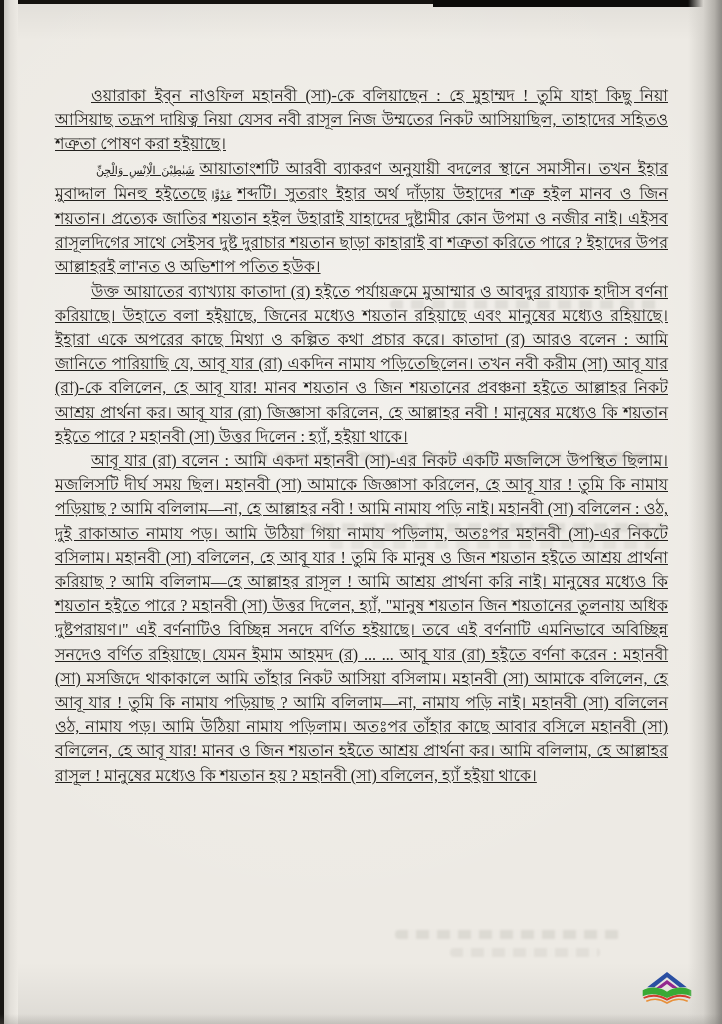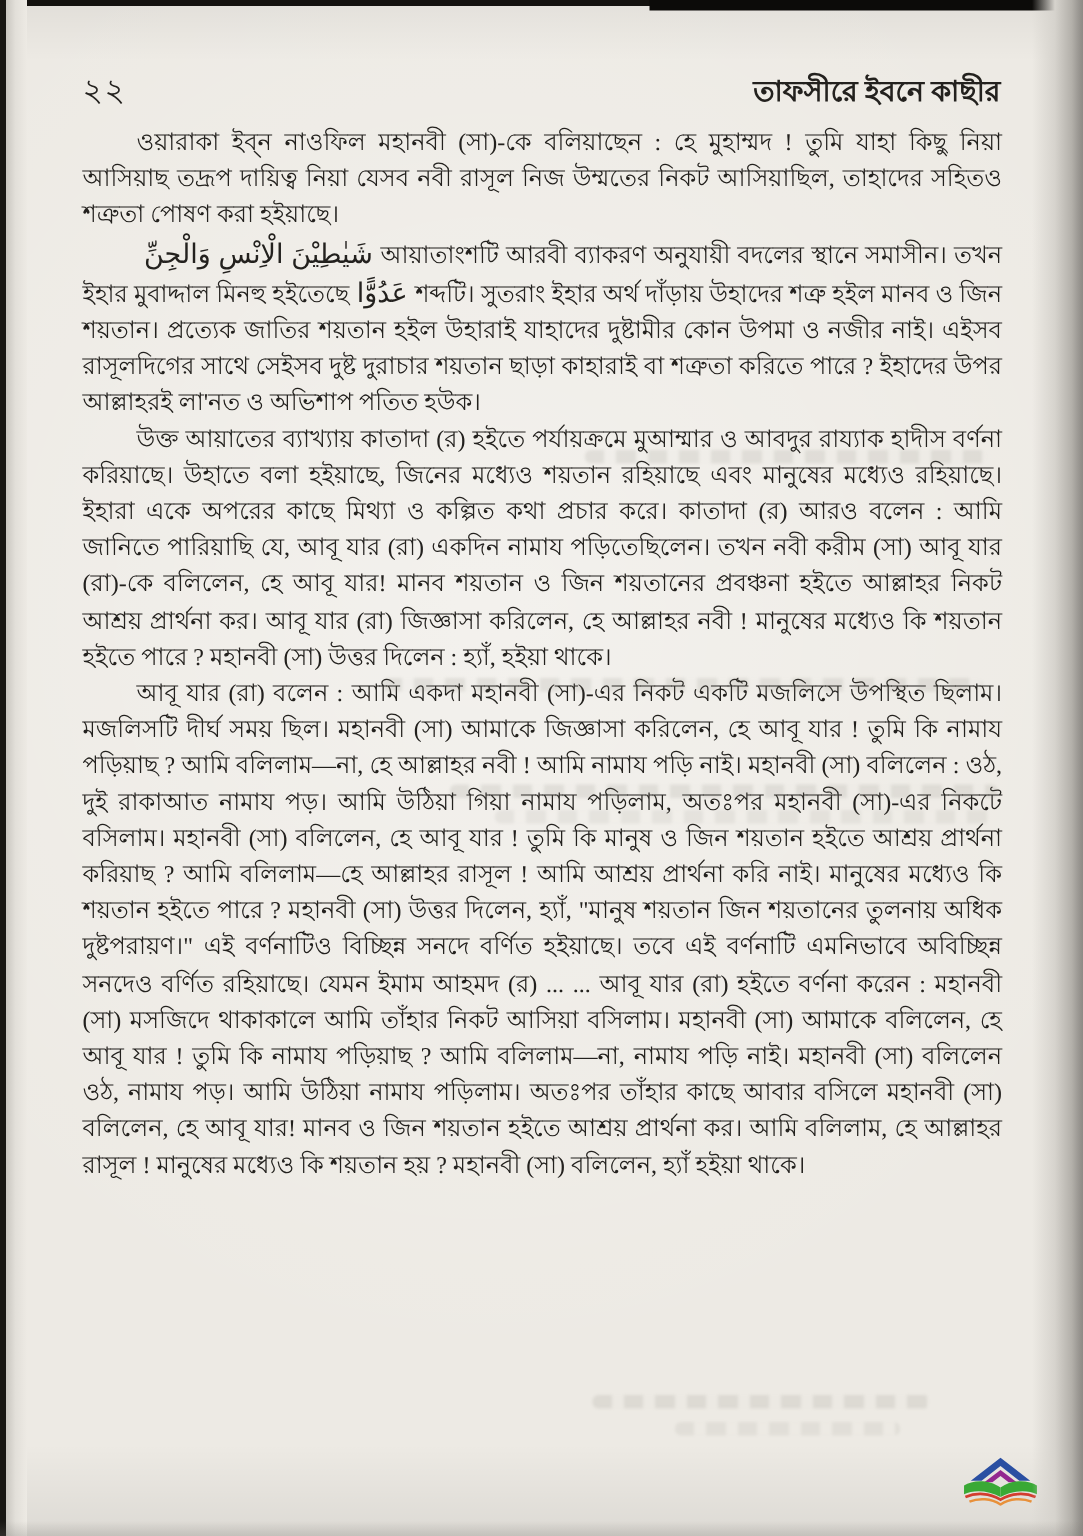--- a/index.html
+++ b/index.html
@@ -44,24 +44,24 @@
     display:flex;justify-content:space-between;align-items:baseline;
   }
   .page-number{font-size:21px;letter-spacing:1px;}
   .book-title{font-size:19px;font-weight:bold;}
 
   .body-text{
     position:absolute;left:55px;top:84px;width:613px;
     font-size:16px;line-height:24.2px;text-align:justify;
   }
   .body-text p{
-    margin:0;padding:0;text-indent:36px;
+    margin:0;padding:0;text-indent:36px;text-decoration:underline;
   }
   .arabic{
-    font-size:18px;direction:rtl;unicode-bidi:isolate;
+    font-size:11px;direction:rtl;unicode-bidi:isolate;
     margin:0 5px;white-space:nowrap;
   }
 
   
   .smudge{
     position:absolute;height:9px;border-radius:4px;opacity:0.5;
     filter:blur(1.1px);pointer-events:none;
     background:repeating-linear-gradient(90deg,
        rgba(128,126,116,0.30) 0px, rgba(128,126,116,0.30) 13px,
        rgba(128,126,116,0.02) 13px, rgba(128,126,116,0.02) 21px);
@@ -77,24 +77,20 @@
     position:absolute;left:640px;top:968px;width:54px;height:42px;
   }
 </style>
 </head>
 <body>
 
 <div class="stage">
 
   <div class="paper-vignette"></div>
 
-  <div class="header">
-    <span class="page-number">২২</span>
-    <span class="book-title">তাফসীরে ইবনে কাছীর</span>
-  </div>
 
   <div class="body-text">
     <p>ওয়ারাকা ইব্ন নাওফিল মহানবী (সা)-কে বলিয়াছেন : হে মুহাম্মদ ! তুমি যাহা কিছু নিয়া আসিয়াছ তদ্রূপ দায়িত্ব নিয়া যেসব নবী রাসূল নিজ উম্মতের নিকট আসিয়াছিল, তাহাদের সহিতও শত্রুতা পোষণ করা হইয়াছে।</p>
     <p><span class="arabic">شَيٰطِيْنَ الْاِنْسِ وَالْجِنِّ</span><span>আয়াতাংশটি আরবী ব্যাকরণ অনুযায়ী বদলের স্থানে সমাসীন। তখন ইহার মুবাদ্দাল মিনহু হইতেছে</span><span class="arabic">عَدُوًّا</span><span>শব্দটি। সুতরাং ইহার অর্থ দাঁড়ায় উহাদের শত্রু হইল মানব ও জিন শয়তান। প্রত্যেক জাতির শয়তান হইল উহারাই যাহাদের দুষ্টামীর কোন উপমা ও নজীর নাই। এইসব রাসূলদিগের সাথে সেইসব দুষ্ট দুরাচার শয়তান ছাড়া কাহারাই বা শত্রুতা করিতে পারে ? ইহাদের উপর আল্লাহরই লা'নত ও অভিশাপ পতিত হউক।</span></p>
     <p>উক্ত আয়াতের ব্যাখ্যায় কাতাদা (র) হইতে পর্যায়ক্রমে মুআম্মার ও আবদুর রায্যাক হাদীস বর্ণনা করিয়াছে। উহাতে বলা হইয়াছে, জিনের মধ্যেও শয়তান রহিয়াছে এবং মানুষের মধ্যেও রহিয়াছে। ইহারা একে অপরের কাছে মিথ্যা ও কল্পিত কথা প্রচার করে। কাতাদা (র) আরও বলেন : আমি জানিতে পারিয়াছি যে, আবূ যার (রা) একদিন নামায পড়িতেছিলেন। তখন নবী করীম (সা) আবূ যার (রা)-কে বলিলেন, হে আবূ যার! মানব শয়তান ও জিন শয়তানের প্রবঞ্চনা হইতে আল্লাহর নিকট আশ্রয় প্রার্থনা কর। আবূ যার (রা) জিজ্ঞাসা করিলেন, হে আল্লাহর নবী ! মানুষের মধ্যেও কি শয়তান হইতে পারে ? মহানবী (সা) উত্তর দিলেন : হ্যাঁ, হইয়া থাকে।</p>
     <p>আবূ যার (রা) বলেন : আমি একদা মহানবী (সা)-এর নিকট একটি মজলিসে উপস্থিত ছিলাম। মজলিসটি দীর্ঘ সময় ছিল। মহানবী (সা) আমাকে জিজ্ঞাসা করিলেন, হে আবূ যার ! তুমি কি নামায পড়িয়াছ ? আমি বলিলাম—না, হে আল্লাহর নবী ! আমি নামায পড়ি নাই। মহানবী (সা) বলিলেন : ওঠ, দুই রাকাআত নামায পড়। আমি উঠিয়া গিয়া নামায পড়িলাম, অতঃপর মহানবী (সা)-এর নিকটে বসিলাম। মহানবী (সা) বলিলেন, হে আবূ যার ! তুমি কি মানুষ ও জিন শয়তান হইতে আশ্রয় প্রার্থনা করিয়াছ ? আমি বলিলাম—হে আল্লাহর রাসূল ! আমি আশ্রয় প্রার্থনা করি নাই। মানুষের মধ্যেও কি শয়তান হইতে পারে ? মহানবী (সা) উত্তর দিলেন, হ্যাঁ, "মানুষ শয়তান জিন শয়তানের তুলনায় অধিক দুষ্টপরায়ণ।" এই বর্ণনাটিও বিচ্ছিন্ন সনদে বর্ণিত হইয়াছে। তবে এই বর্ণনাটি এমনিভাবে অবিচ্ছিন্ন সনদেও বর্ণিত রহিয়াছে। যেমন ইমাম আহমদ (র) ... ... আবূ যার (রা) হইতে বর্ণনা করেন : মহানবী (সা) মসজিদে থাকাকালে আমি তাঁহার নিকট আসিয়া বসিলাম। মহানবী (সা) আমাকে বলিলেন, হে আবূ যার ! তুমি কি নামায পড়িয়াছ ? আমি বলিলাম—না, নামায পড়ি নাই। মহানবী (সা) বলিলেন ওঠ, নামায পড়। আমি উঠিয়া নামায পড়িলাম। অতঃপর তাঁহার কাছে আবার বসিলে মহানবী (সা) বলিলেন, হে আবূ যার! মানব ও জিন শয়তান হইতে আশ্রয় প্রার্থনা কর। আমি বলিলাম, হে আল্লাহর রাসূল ! মানুষের মধ্যেও কি শয়তান হয় ? মহানবী (সা) বলিলেন, হ্যাঁ হইয়া থাকে।</p>
   </div>
 
   <div class="smudge smudge-1"></div>
   <div class="smudge smudge-2"></div>

